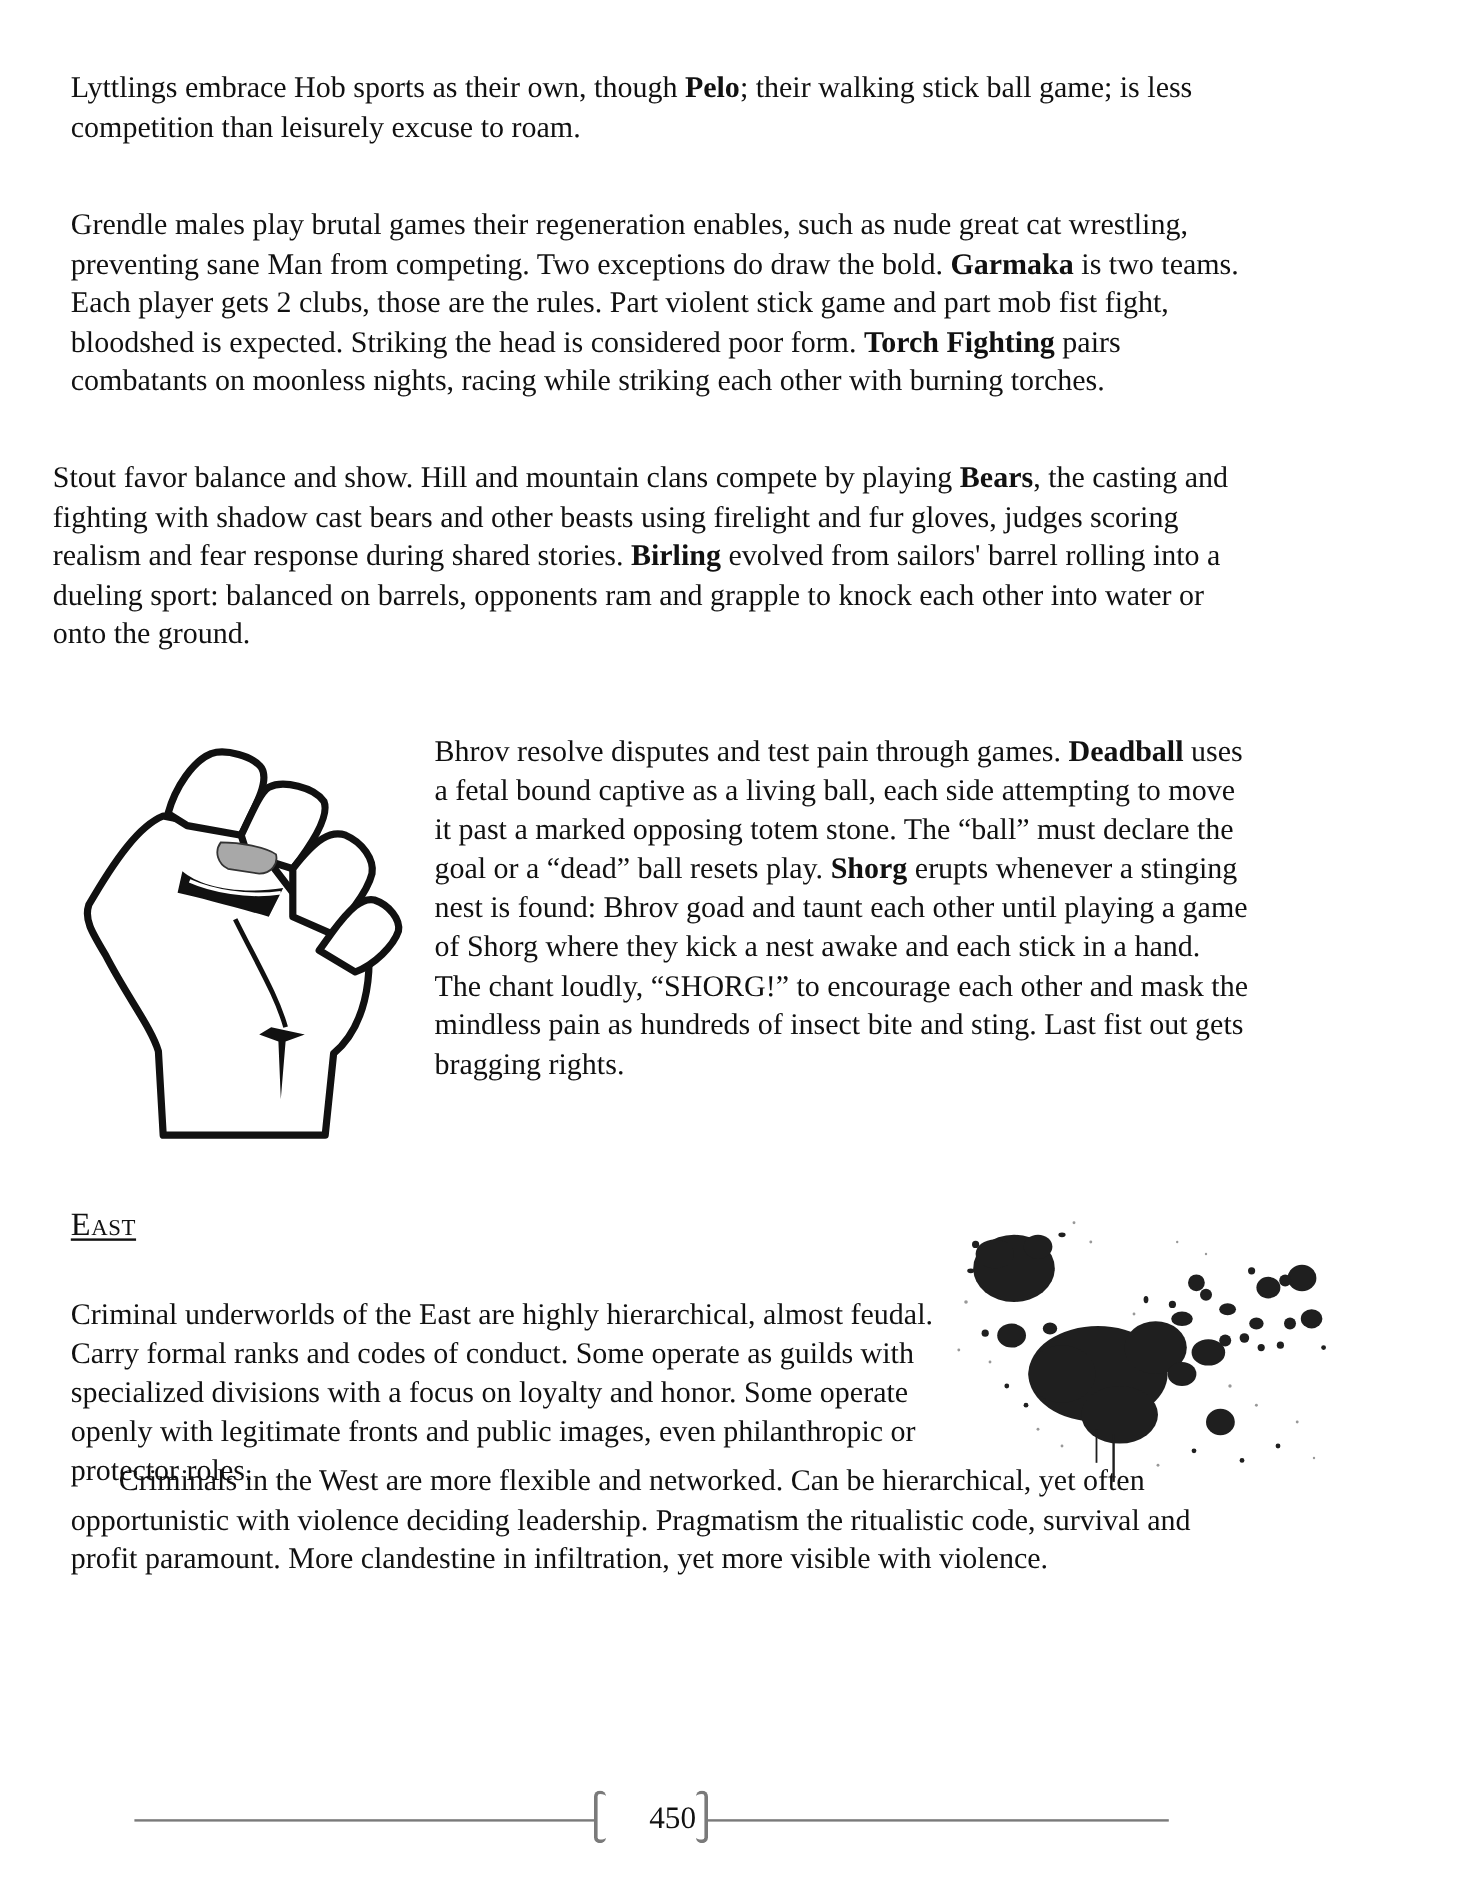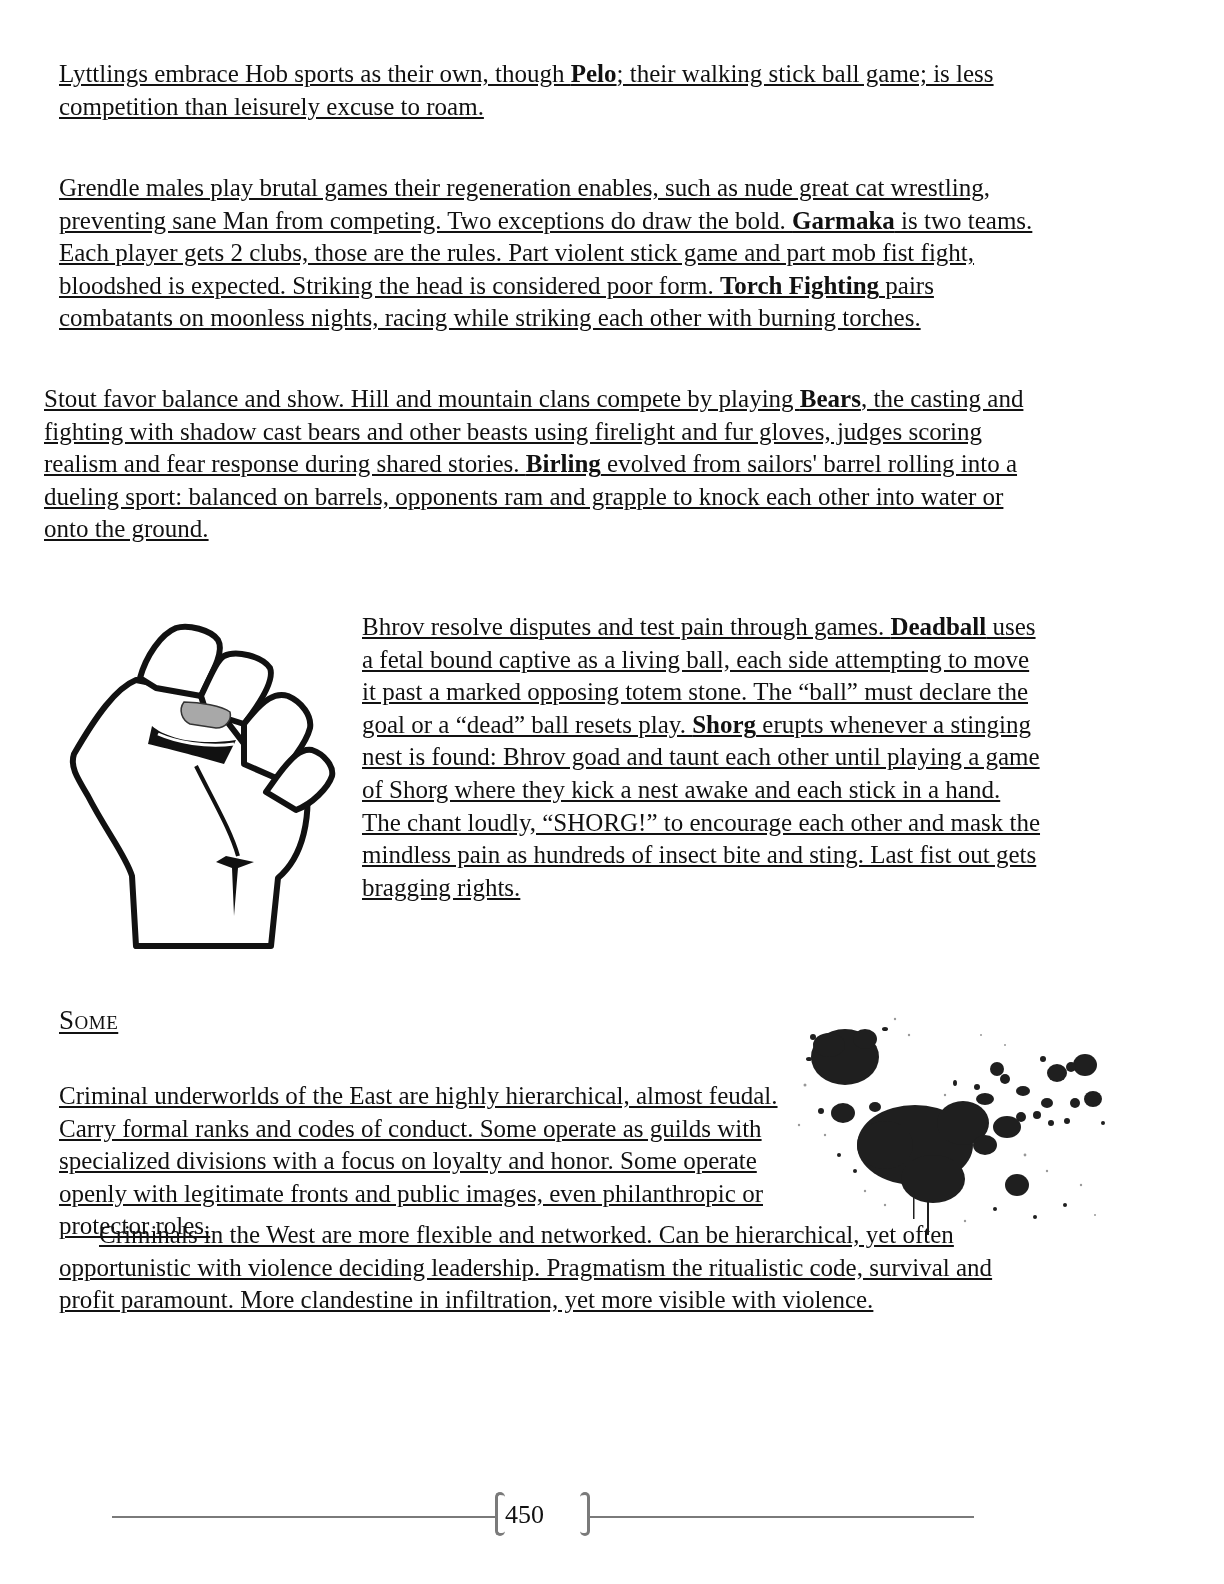--- a/index.html
+++ b/index.html
@@ -1,38 +1,38 @@
 <!DOCTYPE html>
 <html><head>
 <meta charset="utf-8">
 <style>
   html, body { margin: 0; padding: 0; background: #ffffff; }
   body { width: 1224px; height: 1584px; position: relative; overflow: hidden;
          font-family: "Liberation Serif", "DejaVu Serif", serif; color: #111; }
-  .p { position: absolute; font-size: 25px; line-height: 32.6px; margin: 0; text-decoration: underline; }
+  .p { position: absolute; font-size: 25px; line-height: 32.6px; margin: 0; }
   .p b { font-weight: bold; }
   #para1 { left: 59px; top: 58px; width: 980px; }
   #para2 { left: 59px; top: 172px; width: 980px; }
   #para3 { left: 44px; top: 383px; width: 980px; }
   #para4 { left: 362px; top: 611px; width: 680px; }
   #fist { position: absolute; left: 66px; top: 616px; width: 282px; height: 336px; }
   #crime-heading { position: absolute; left: 59px; top: 1003px; font-size: 27px; line-height: 34px;
                    font-variant: small-caps; text-decoration: underline; text-decoration-thickness: 2px;
                    text-underline-offset: 3px; letter-spacing: 0.5px; }
   #para5 { left: 59px; top: 1080px; width: 720px; }
   #para6 { left: 59px; top: 1219px; width: 980px; }
   .indent { display: inline-block; width: 40px; }
   #splatter { position: absolute; left: 785px; top: 995px; width: 320px; height: 240px; }
   #footer { position: absolute; left: 112px; top: 1492px; width: 862px; height: 52px; }
   #footer .rule-l { position: absolute; left: 0; top: 24px; width: 383px; height: 2px; background: #7a7a7a; }
   #footer .rule-r { position: absolute; left: 478px; top: 24px; width: 384px; height: 2px; background: #7a7a7a; }
   #footer .brace { position: absolute; top: 0; width: 10px; height: 44px; border: 3px solid #7a7a7a; border-radius: 6px; box-sizing: border-box; }
   #footer .brace.l { left: 383px; border-right: none; }
   #footer .brace.r { left: 468px; border-left: none; }
-  #page-number { position: absolute; left: 393px; top: 7px; width: 75px; text-align: left; font-size: 26px; line-height: 32px; color: #111; }
+  #page-number { position: absolute; left: 393px; top: 7px; width: 75px; text-align: right; font-size: 26px; line-height: 32px; color: #111; }
 </style>
 </head>
 <body>
 
 <p class="p" id="para1"><span>Lyttlings embrace Hob sports as their own, though </span><b>Pelo</b><span>; their walking stick ball game; is less competition than leisurely excuse to roam.</span></p>
 
 <p class="p" id="para2"><span>Grendle males play brutal games their regeneration enables, such as nude great cat wrestling, preventing sane Man from competing. Two exceptions do draw the bold. </span><b>Garmaka</b><span> is two teams. Each player gets 2 clubs, those are the rules. Part violent stick game and part mob fist fight, bloodshed is expected. Striking the head is considered poor form. </span><b>Torch Fighting</b><span> pairs combatants on moonless nights, racing while striking each other with burning torches.</span></p>
 
 <p class="p" id="para3"><span>Stout favor balance and show. Hill and mountain clans compete by playing </span><b>Bears</b><span>, the casting and fighting with shadow cast bears and other beasts using firelight and fur gloves, judges scoring realism and fear response during shared stories. </span><b>Birling</b><span> evolved from sailors' barrel rolling into a dueling sport: balanced on barrels, opponents ram and grapple to knock each other into water or onto the ground.</span></p>
 
@@ -54,21 +54,21 @@
 
   <path d="M86,110 C100,122 130,130 170,124 L158,148 C130,140 100,132 82,128 Z" fill="#111"></path>
   <path d="M92,118 C110,126 140,132 168,128" fill="none" stroke="#fff" stroke-width="3"></path>
 
   <path d="M160,240 L150,246 L166,252 L168,300 L172,252 L188,246 Z" fill="#111"></path>
   <path d="M130,150 C150,190 165,215 172,240" fill="none" stroke="#111" stroke-width="4"></path>
 </svg>
 
 <p class="p" id="para4"><span>Bhrov resolve disputes and test pain through games. </span><b>Deadball</b><span> uses a fetal bound captive as a living ball, each side attempting to move it past a marked opposing totem stone. The “ball” must declare the goal or a “dead” ball resets play. </span><b>Shorg</b><span> erupts whenever a stinging nest is found: Bhrov goad and taunt each other until playing a game of Shorg where they kick a nest awake and each stick in a hand. The chant loudly, “SHORG!” to encourage each other and mask the mindless pain as hundreds of insect bite and sting. Last fist out gets bragging rights.</span></p>
 
-<div id="crime-heading">Some</div>
+<div id="crime-heading">East</div>
 
 <p class="p" id="para5">Criminal underworlds of the East are highly hierarchical, almost feudal. Carry formal ranks and codes of conduct. Some operate as guilds with specialized divisions with a focus on loyalty and honor. Some operate openly with legitimate fronts and public images, even philanthropic or protector roles.</p>
 
 <p class="p" id="para6"><span class="indent"></span><span>Criminals in the West are more flexible and networked. Can be hierarchical, yet often opportunistic with violence deciding leadership. Pragmatism the ritualistic code, survival and profit paramount. More clandestine in infiltration, yet more visible with violence.</span></p>
 
 <svg id="splatter" viewBox="0 0 320 240" xmlns="http://www.w3.org/2000/svg">
   <g fill="#1f1f1f">
 
     <ellipse cx="60" cy="62" rx="34" ry="28"></ellipse>
     <ellipse cx="44" cy="50" rx="16" ry="12"></ellipse>

